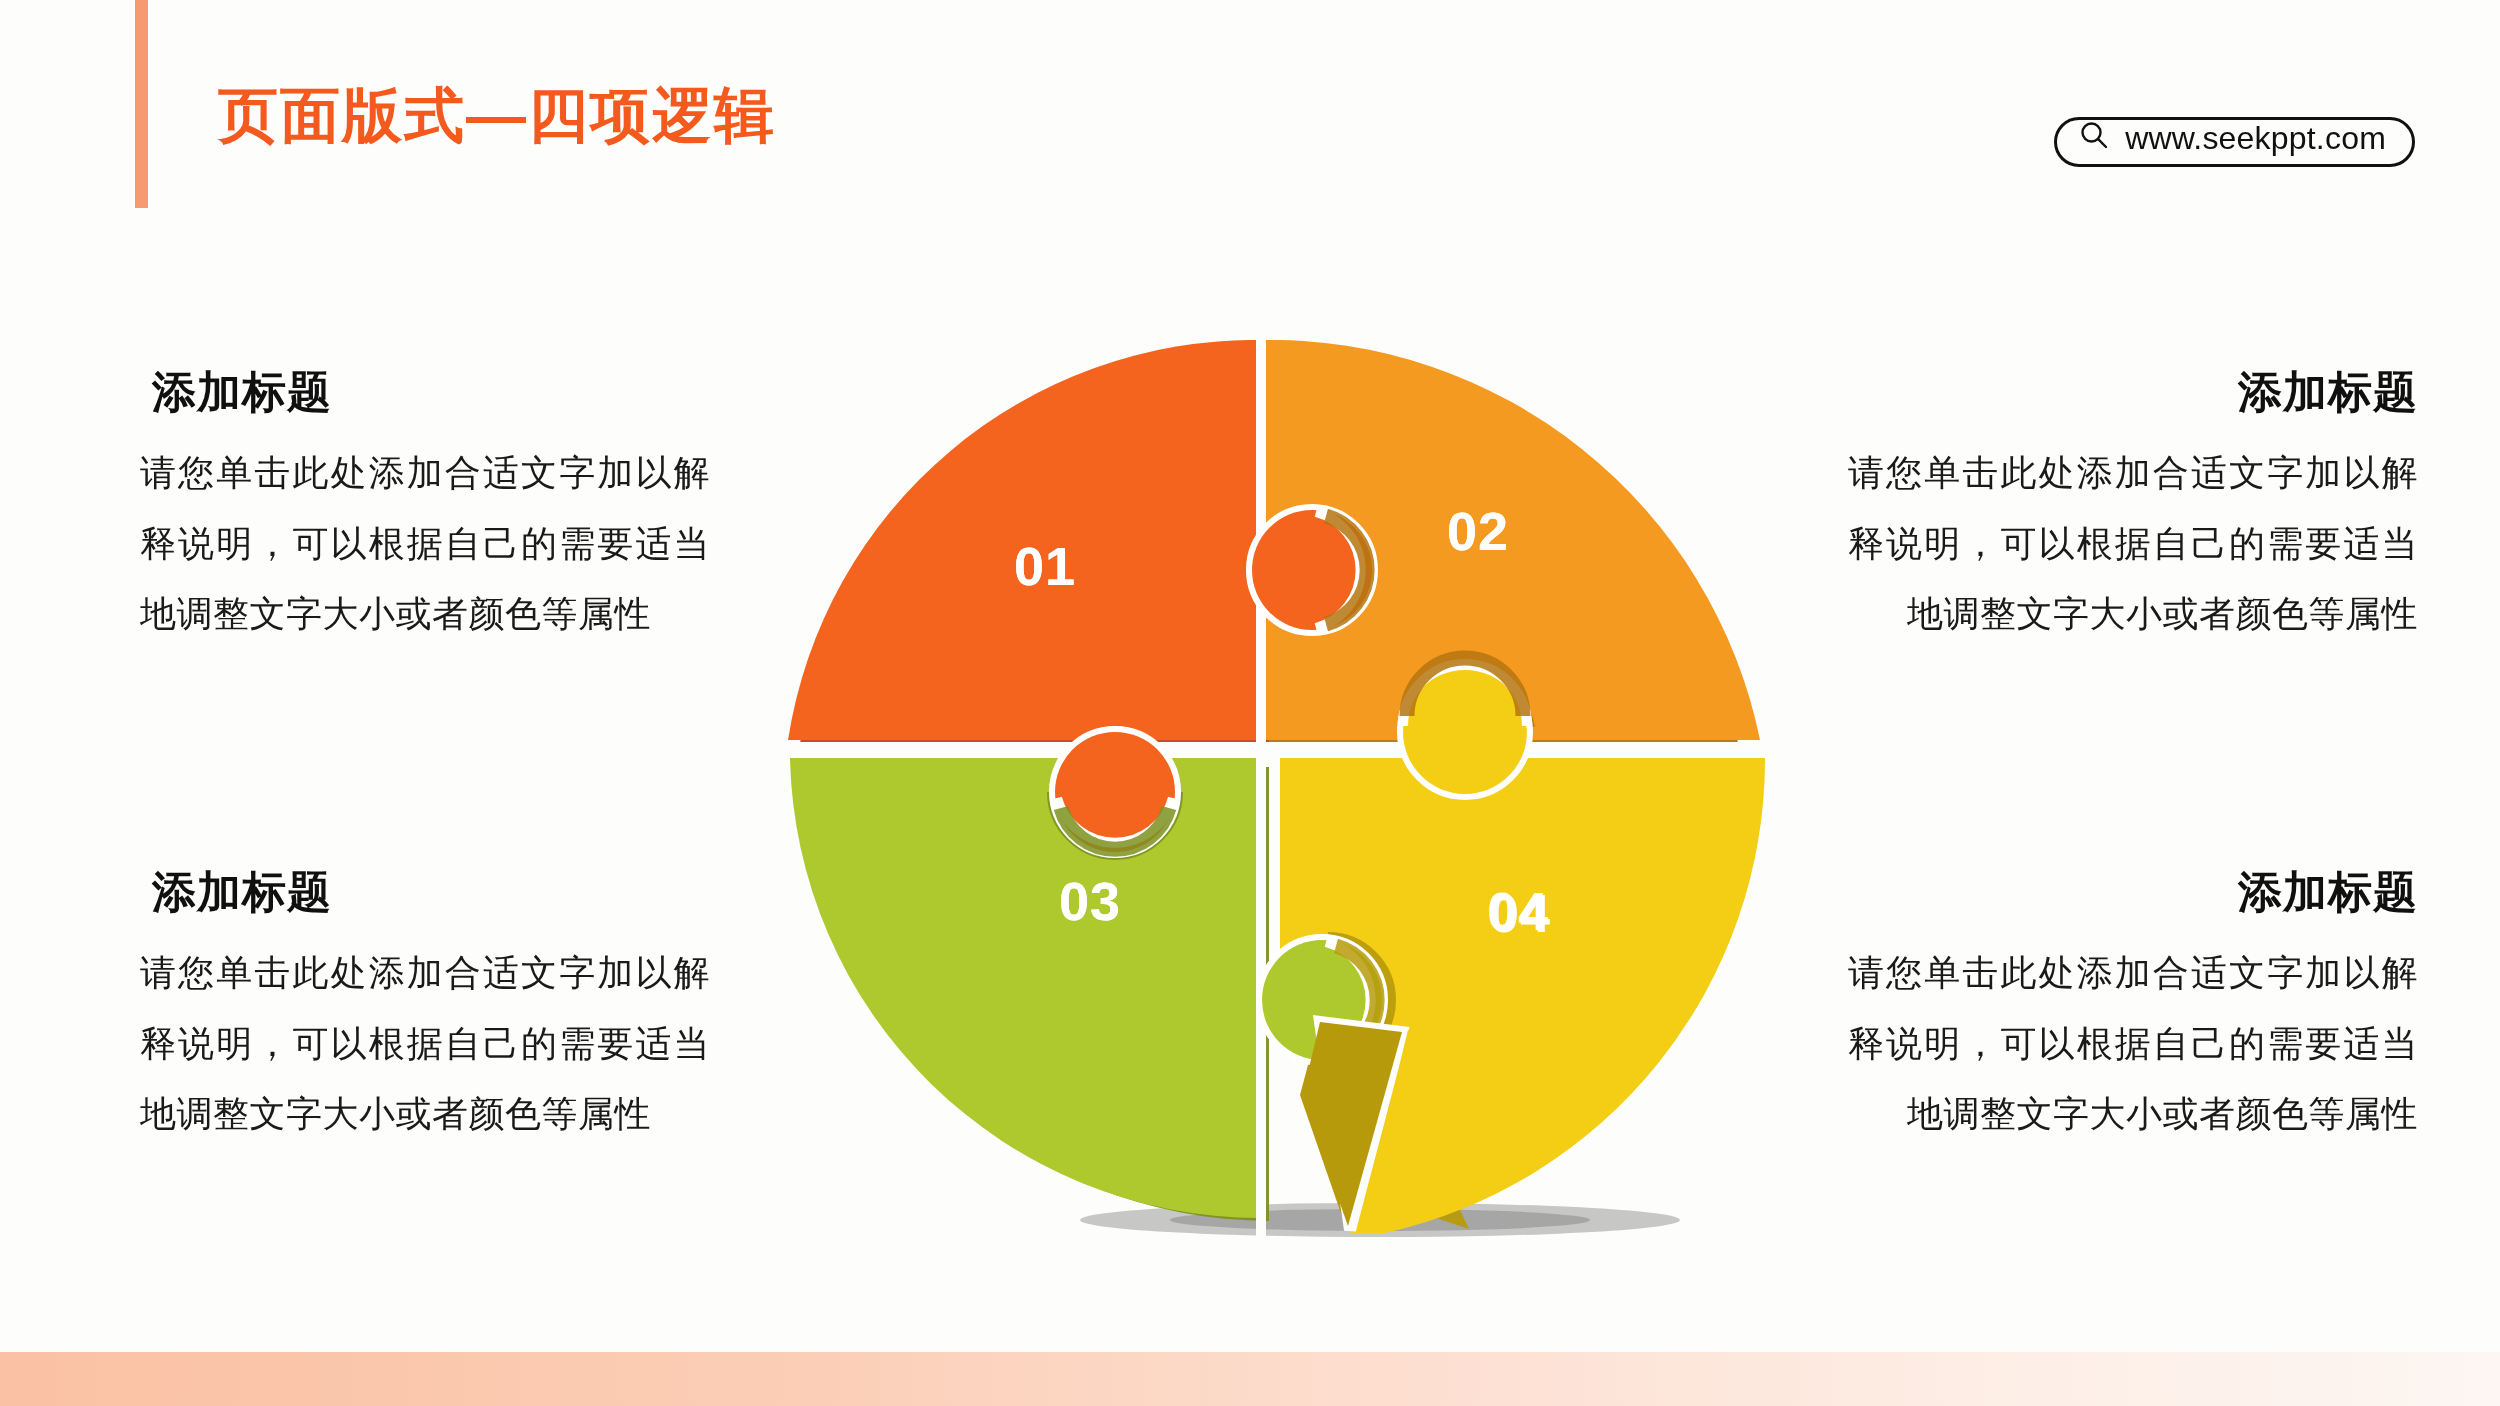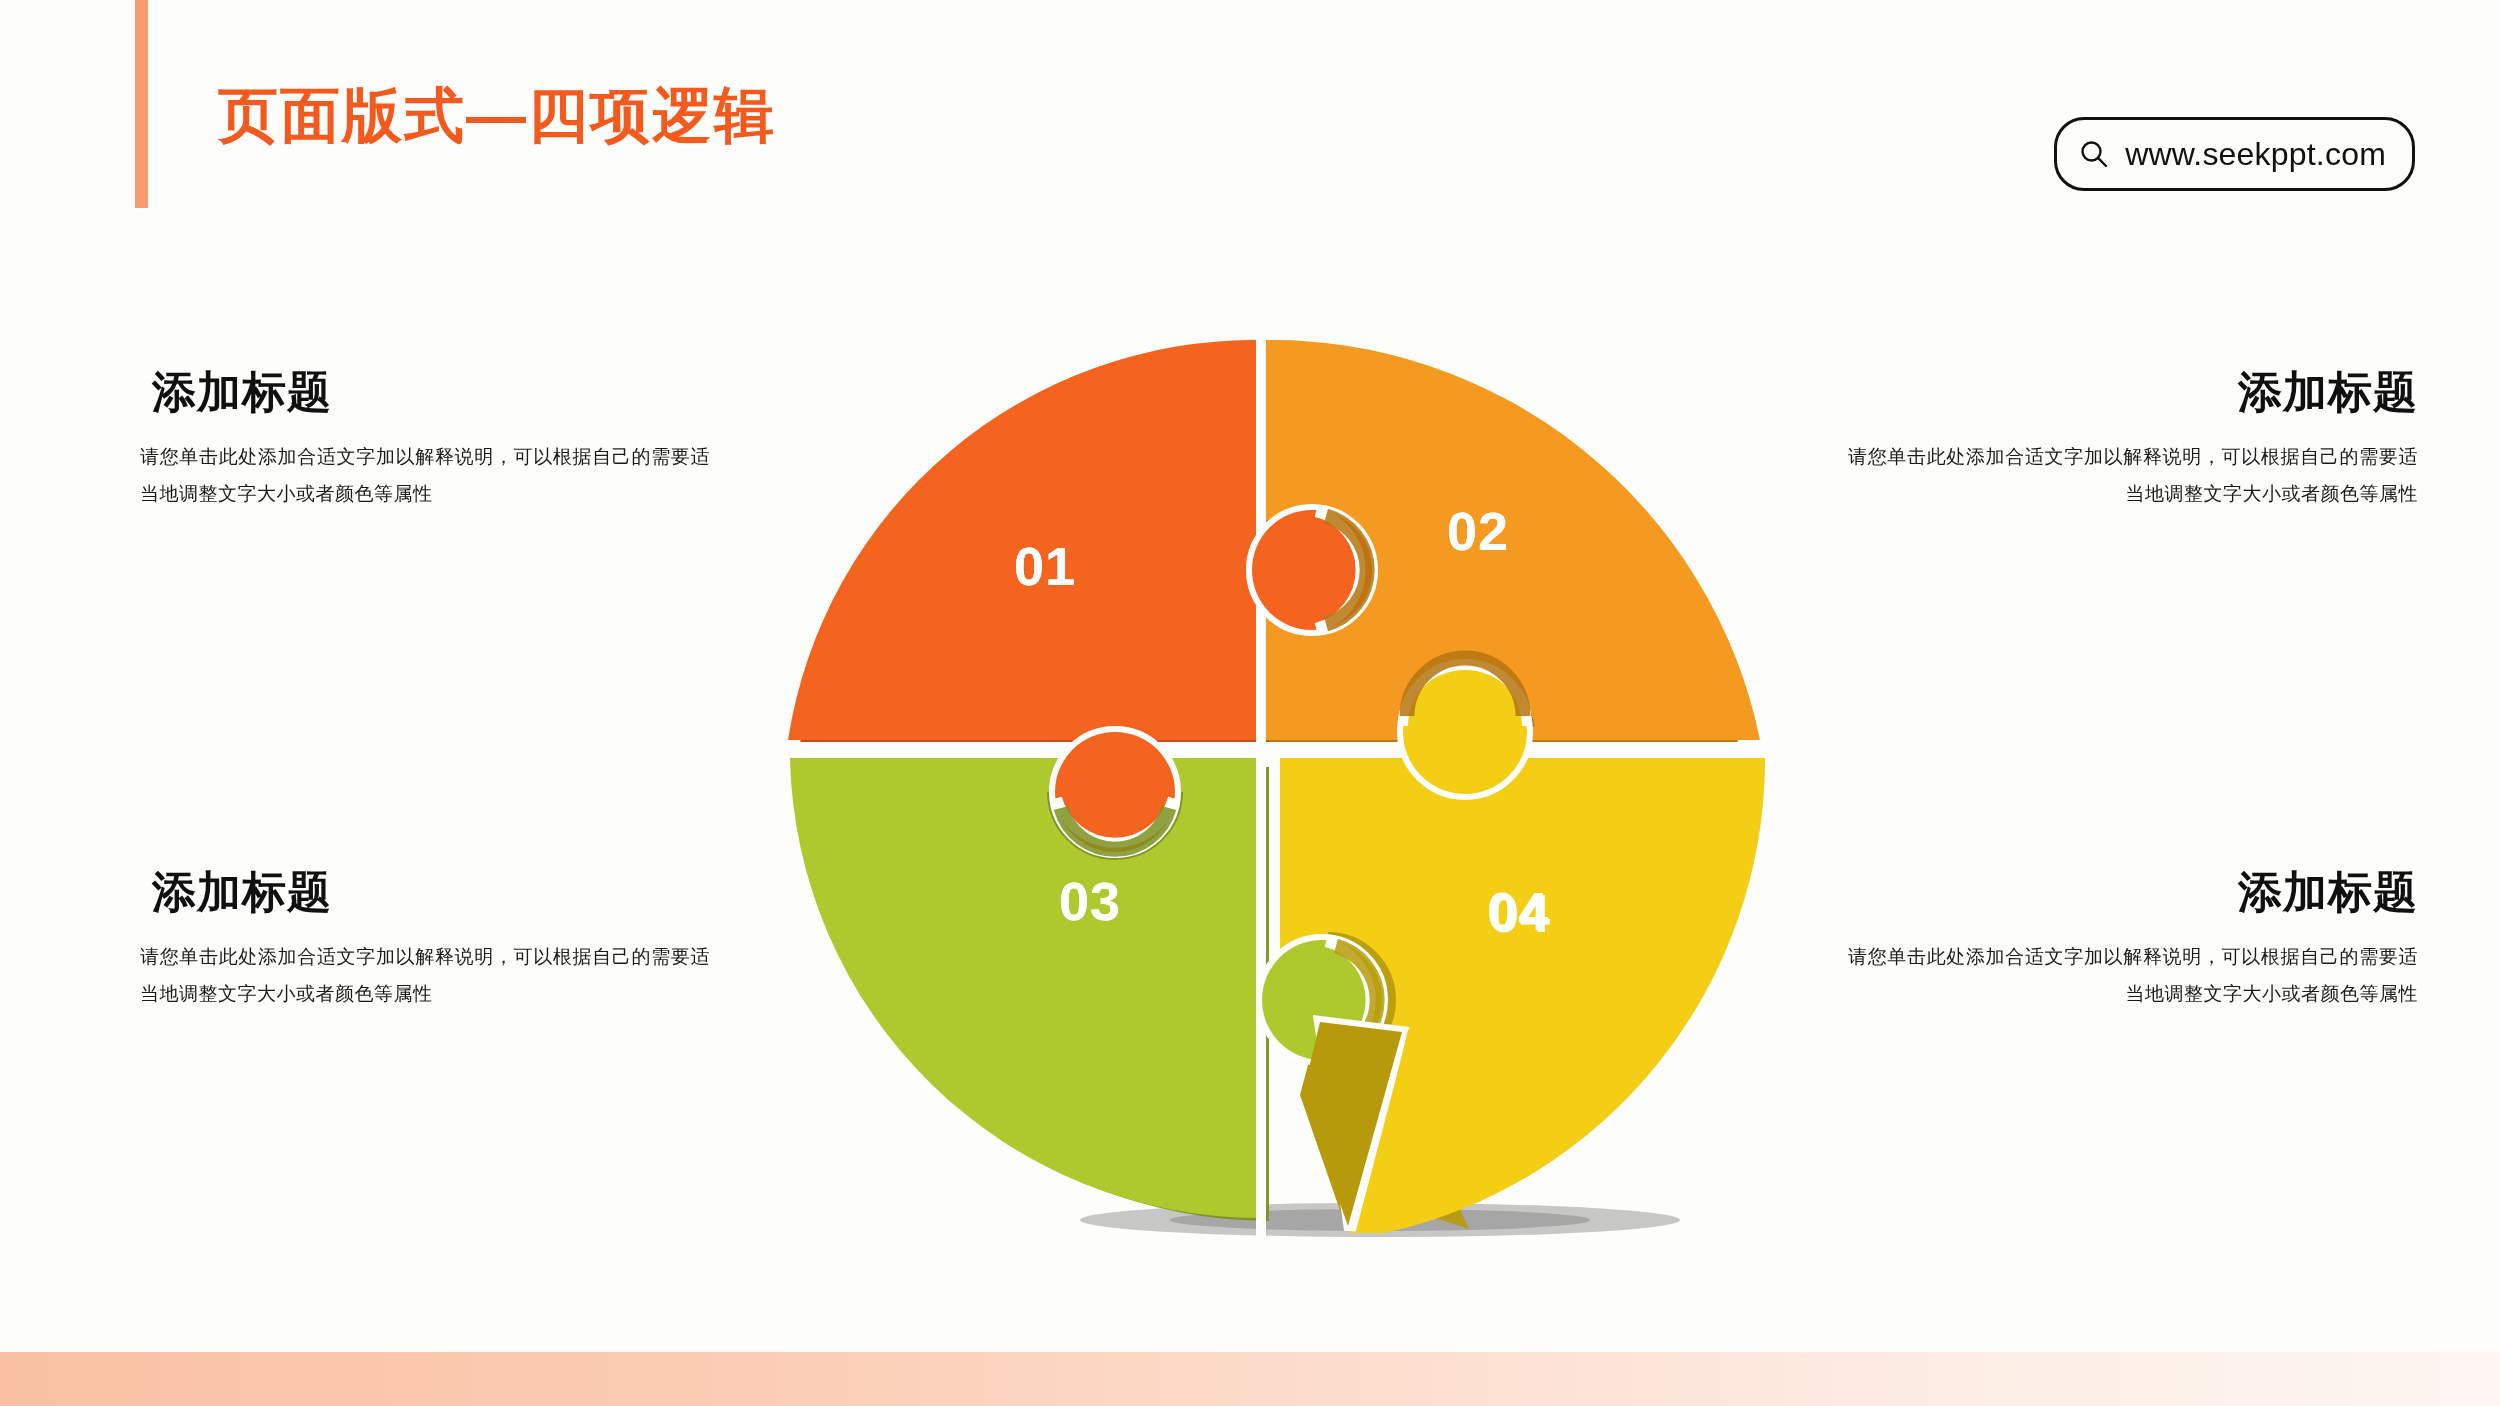--- a/index.html
+++ b/index.html
@@ -35,25 +35,25 @@
     white-space: nowrap;
     line-height: 1;
     margin-left: 40px;
   }
 
   
   #url-pill {
     position: absolute;
     right: 85px;
     top: 117px;
-    height: 74px;
+    height: 50px;
     border: 3px solid #111111;
     border-radius: 30px;
     display: flex;
-    align-items: center;
+    align-items: flex-start;
     padding: 0 26px 0 22px;
     background: transparent;
     box-sizing: border-box;
   }
   #url-pill .mag {
     width: 30px;
     height: 30px;
     flex: 0 0 auto;
     margin-right: 16px;
   }
@@ -72,21 +72,21 @@
   .tb-title {
     font-size: 44px;
     font-weight: bold;
     color: #101010;
     line-height: 1.1;
     margin-bottom: 22px;
     letter-spacing: 1px;
     margin-left: 12px;
   }
   .tb-body {
-    font-size: 19px;
+    font-size: 36px;
     color: #1a1a1a;
     line-height: 1.95;
     letter-spacing: 0.5px;
   }
   .align-left  { text-align: left; }
   .align-left .tb-body  { text-align: justify; text-justify: inter-ideograph; }
   .align-right { text-align: right; }
   .align-right .tb-body { text-align: justify; text-justify: inter-ideograph; text-align-last: right; }
 
   #block-01 { left: 140px;  top: 368px; }

